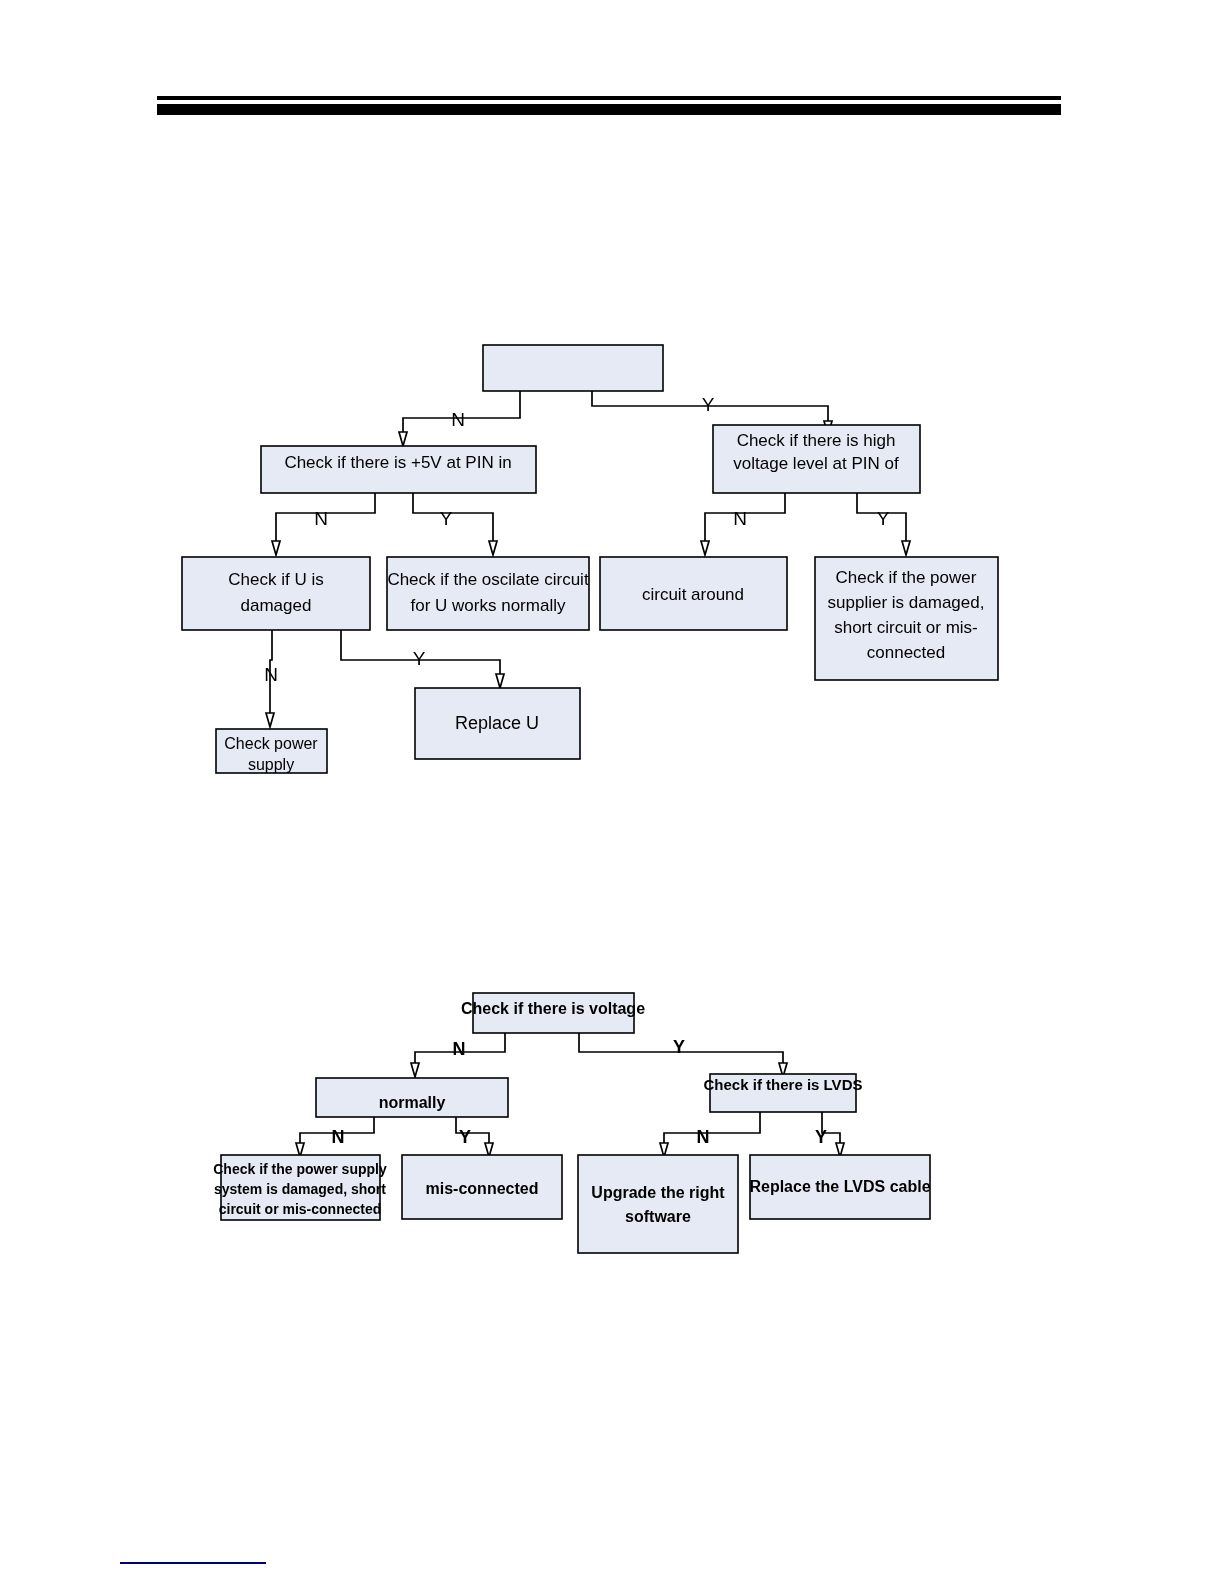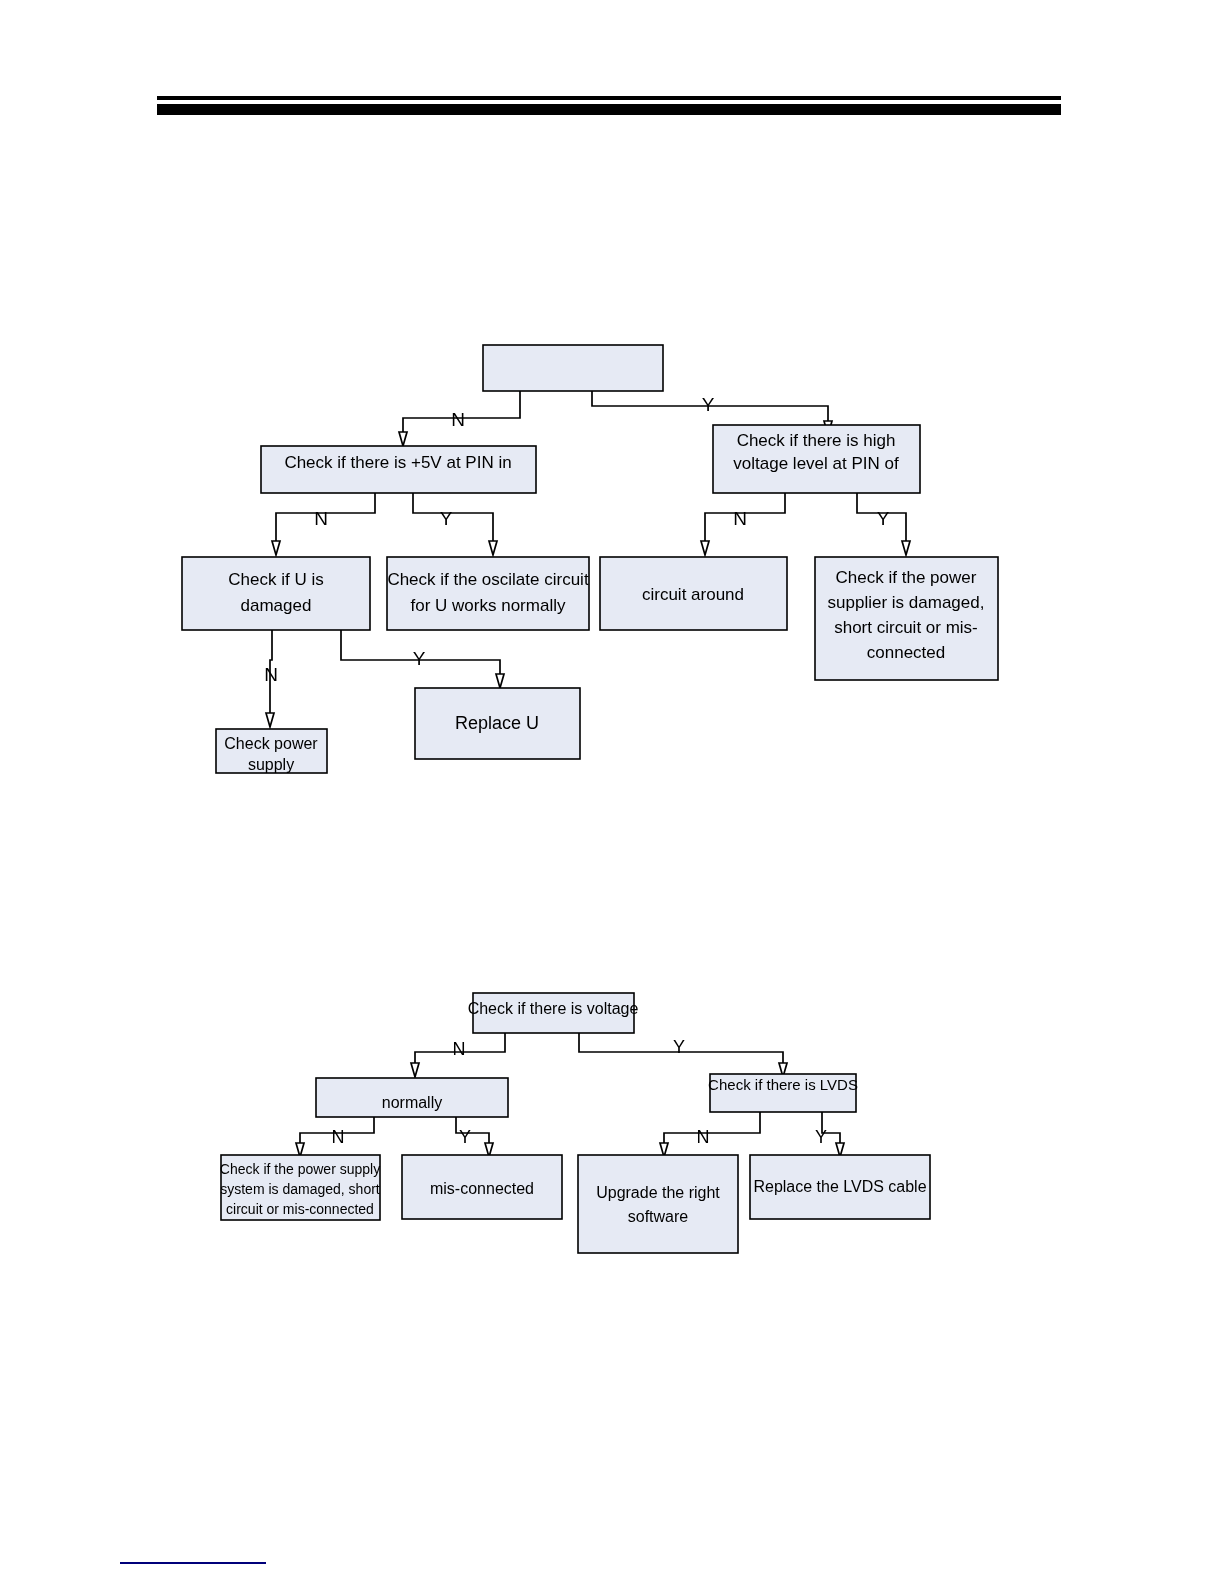--- a/index.html
+++ b/index.html
@@ -43,21 +43,21 @@
     top: 1562px;
     width: 146px;
     height: 2px;
     background: #00007a;
   }
   
   .chart {
     position: absolute;
   }
   #chart-1 { left: 0px; top: 0px; }
-  #chart-2 { left: 0px; top: 0px; }
+  #chart-2 { left: 0px; top: 0px; font-weight: bold; }
 
   svg { display: block; overflow: visible; }
 
   .nodebox {
     fill: #e6eaf4;
     stroke: #000000;
     stroke-width: 1.6;
   }
   .nodebox-empty {
     fill: #e6eaf4;

